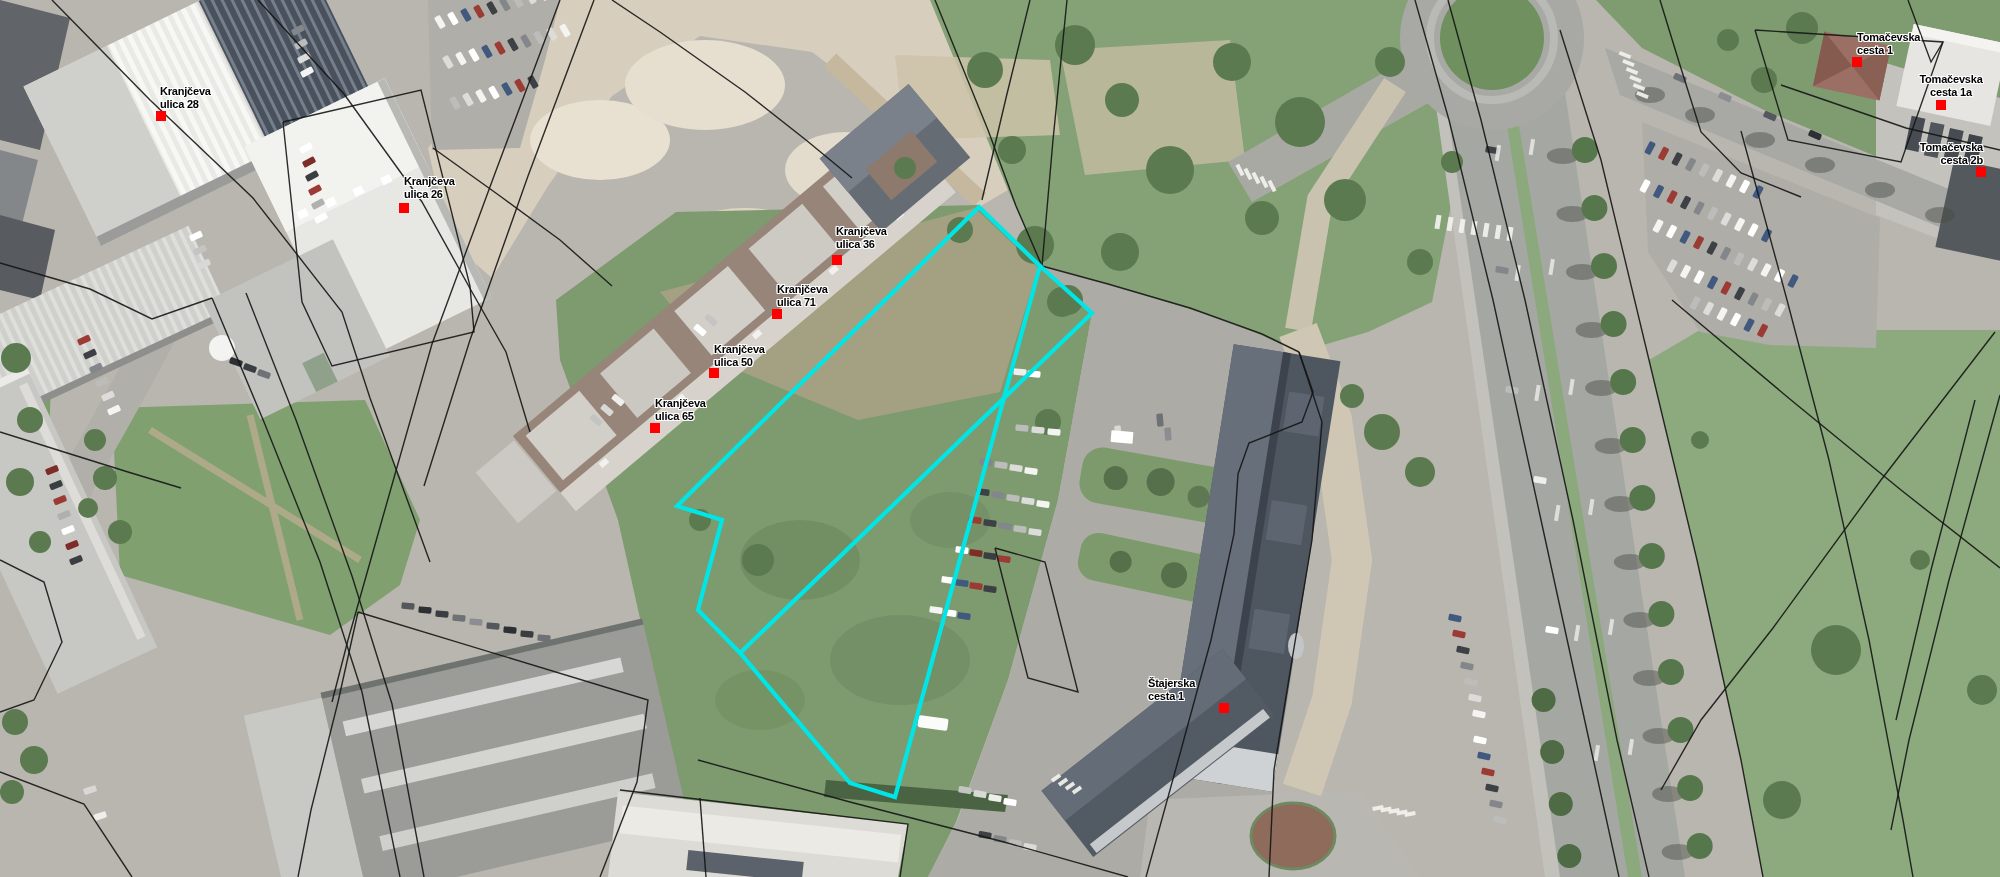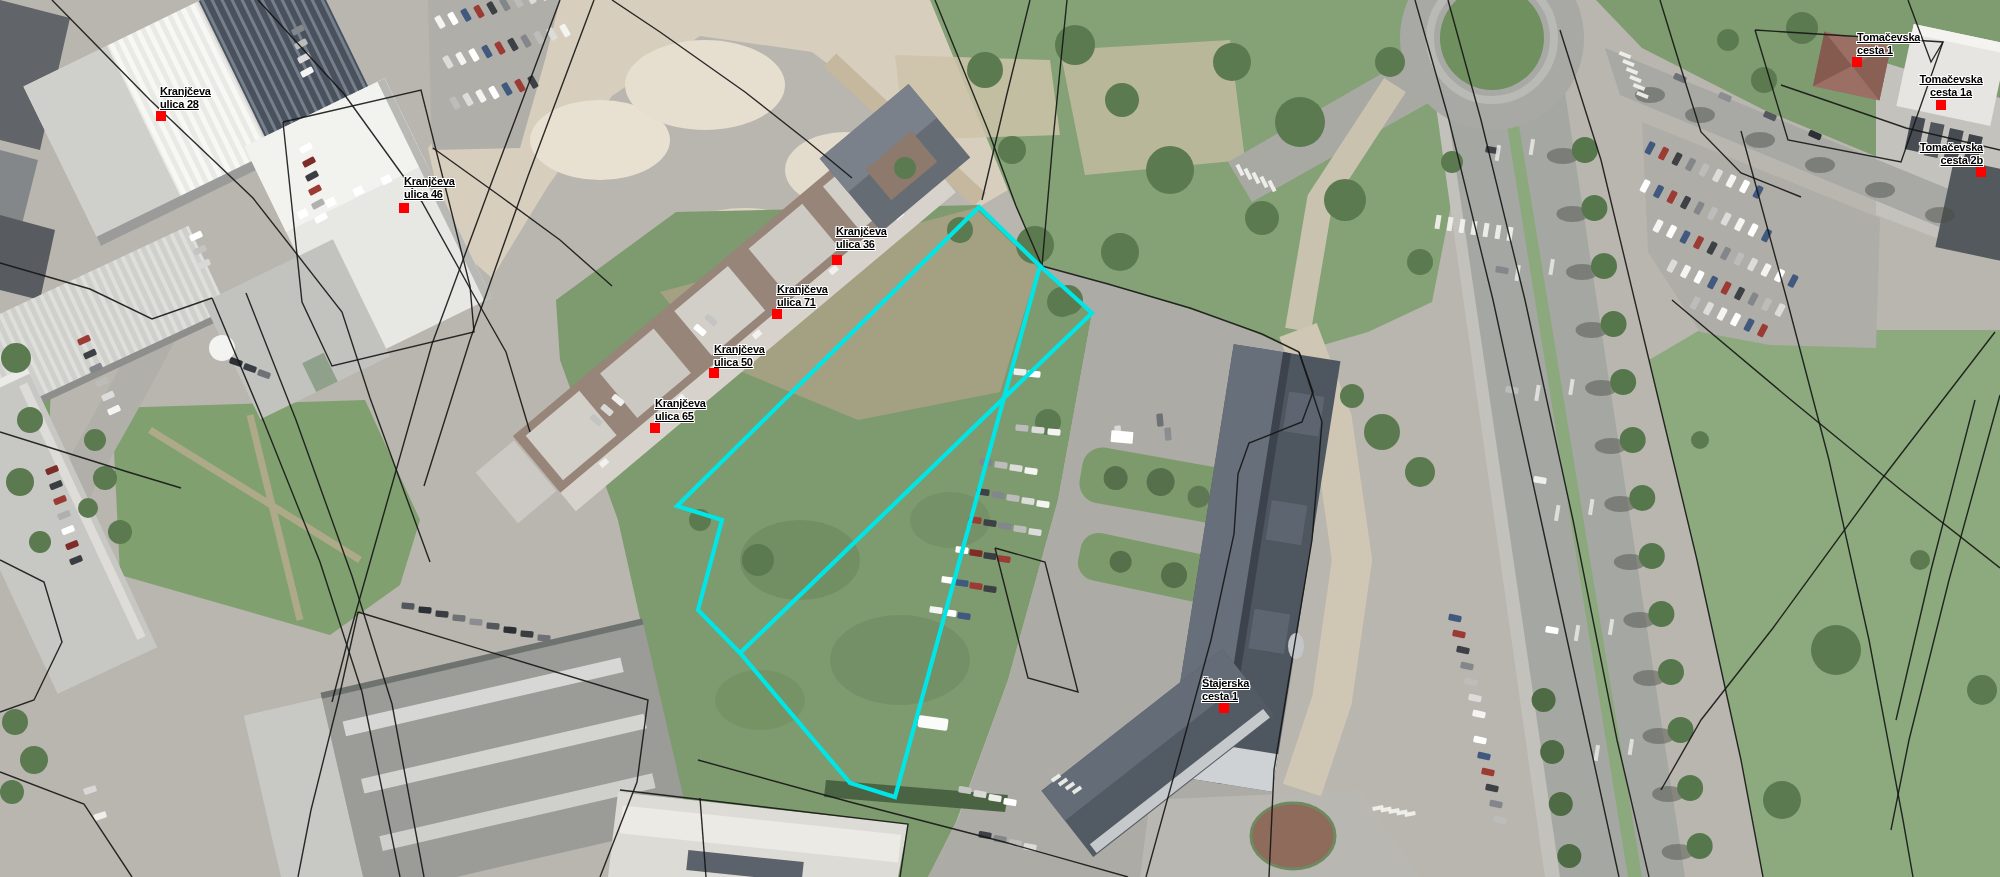--- a/index.html
+++ b/index.html
@@ -3,21 +3,21 @@
 <meta charset="utf-8">
 <style>
   html,body{margin:0;padding:0;background:#222;}
   .stage{position:relative;width:2000px;height:877px;overflow:hidden;
          font-family:"Liberation Sans",sans-serif;background:#b8b6ae;}
   .stage svg{position:absolute;left:0;top:0;}
   #labels-layer{position:absolute;left:0;top:0;width:100%;height:100%;pointer-events:none;}
   .map-label{position:absolute;font:bold 11px/13px "Liberation Sans",sans-serif;color:#000;
      letter-spacing:-0.2px;white-space:nowrap;
      text-shadow:-1px 0 0 #fff,1px 0 0 #fff,0 -1px 0 #fff,0 1px 0 #fff,
-                 -1px -1px 0 #fff,1px 1px 0 #fff,1px -1px 0 #fff,-1px 1px 0 #fff;text-decoration:underline;}
+                 -1px -1px 0 #fff,1px 1px 0 #fff,1px -1px 0 #fff,-1px 1px 0 #fff;}
   .map-label.center{transform:translateX(-50%);text-align:center;}
   .map-label.right{transform:translateX(-100%);text-align:right;}
   .map-marker{position:absolute;width:10px;height:10px;background:#ff0000;}
 </style>
 </head>
 <body>
 
 <div class="stage">
 <svg width="2000" height="877" viewBox="0 0 2000 877">
   <defs>
@@ -580,21 +580,21 @@
 </svg>
 
 <div id="labels-layer">
       <div class="map-label left" style="left: 160px; top: 85px;">
         <div>Kranjčeva</div>
         <div>ulica 28</div>
       </div>
       <div class="map-marker" style="left: 156px; top: 111px; background: rgb(255, 0, 0);"></div>
       <div class="map-label left" style="left: 404px; top: 175px;">
         <div>Kranjčeva</div>
-        <div>ulica 46</div>
+        <div>ulica 26</div>
       </div>
       <div class="map-marker" style="left: 399px; top: 203px; background: rgb(255, 0, 0);"></div>
       <div class="map-label left" style="left: 836px; top: 225px;">
         <div>Kranjčeva</div>
         <div>ulica 36</div>
       </div>
       <div class="map-marker" style="left: 832px; top: 255px; background: rgb(255, 0, 0);"></div>
       <div class="map-label left" style="left: 777px; top: 283px;">
         <div>Kranjčeva</div>
         <div>ulica 71</div>
@@ -603,21 +603,21 @@
       <div class="map-label left" style="left: 714px; top: 343px;">
         <div>Kranjčeva</div>
         <div>ulica 50</div>
       </div>
       <div class="map-marker" style="left: 709px; top: 368px; background: rgb(255, 0, 0);"></div>
       <div class="map-label left" style="left: 655px; top: 397px;">
         <div>Kranjčeva</div>
         <div>ulica 65</div>
       </div>
       <div class="map-marker" style="left: 650px; top: 423px; background: rgb(255, 0, 0);"></div>
-      <div class="map-label left" style="left: 1202px; top: 677px;">
+      <div class="map-label left" style="left: 1148px; top: 677px;">
         <div>Štajerska</div>
         <div>cesta 1</div>
       </div>
       <div class="map-marker" style="left: 1219px; top: 703px; background: rgb(255, 0, 0);"></div>
       <div class="map-label left" style="left: 1857px; top: 31px;">
         <div>Tomačevska</div>
         <div>cesta 1</div>
       </div>
       <div class="map-marker" style="left: 1852px; top: 57px; background: rgb(255, 0, 0);"></div>
       <div class="map-label center" style="left: 1951px; top: 73px;">

